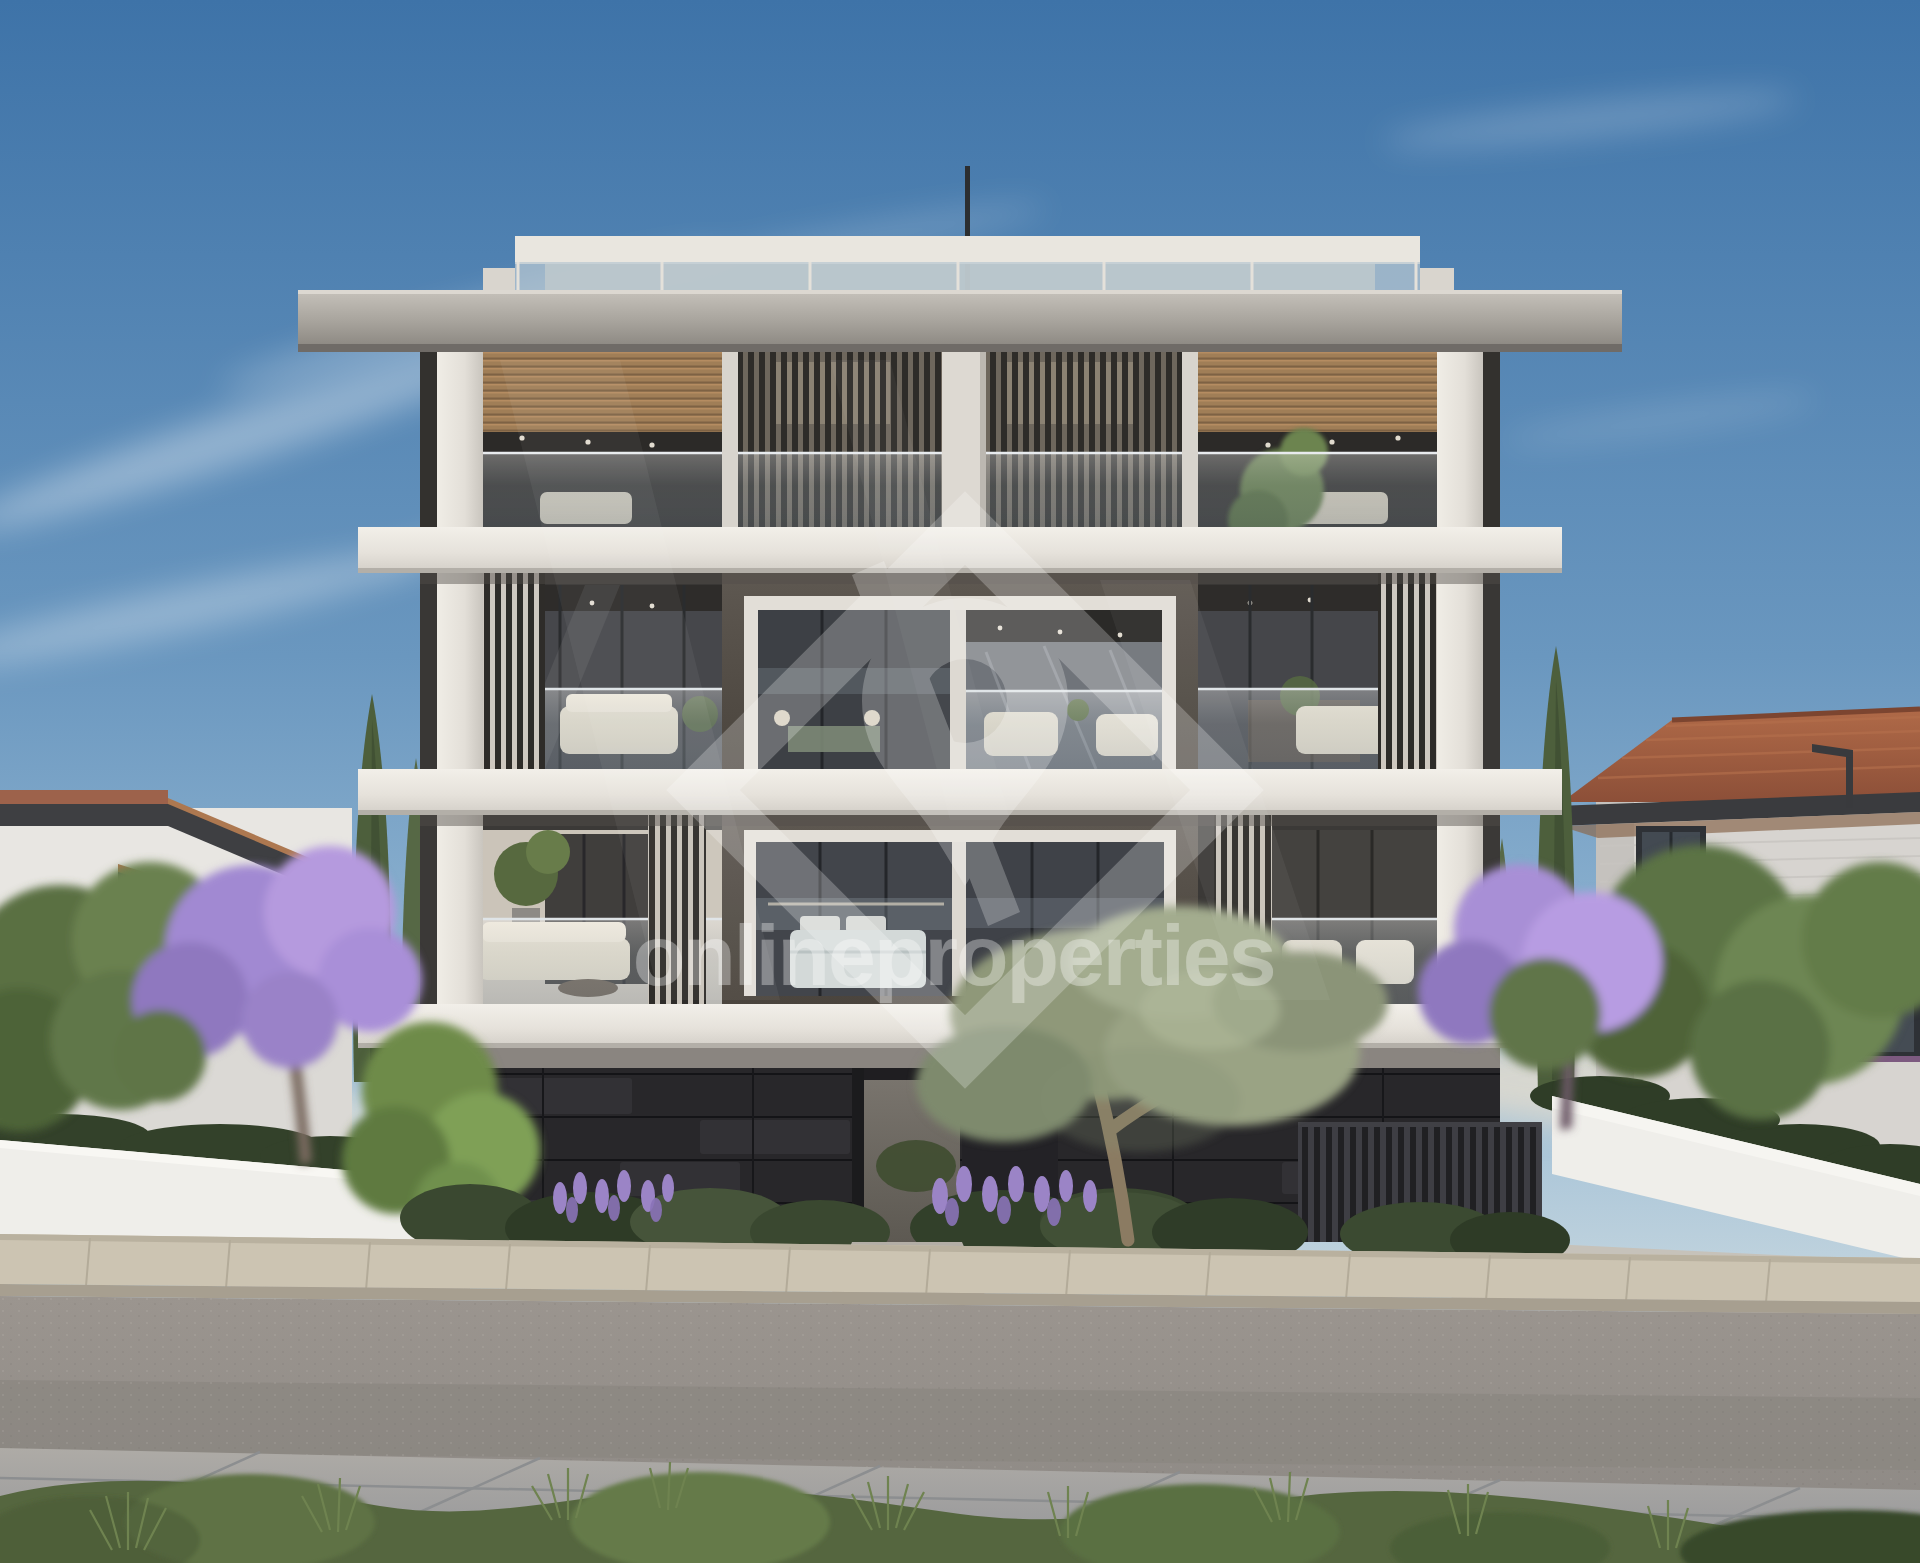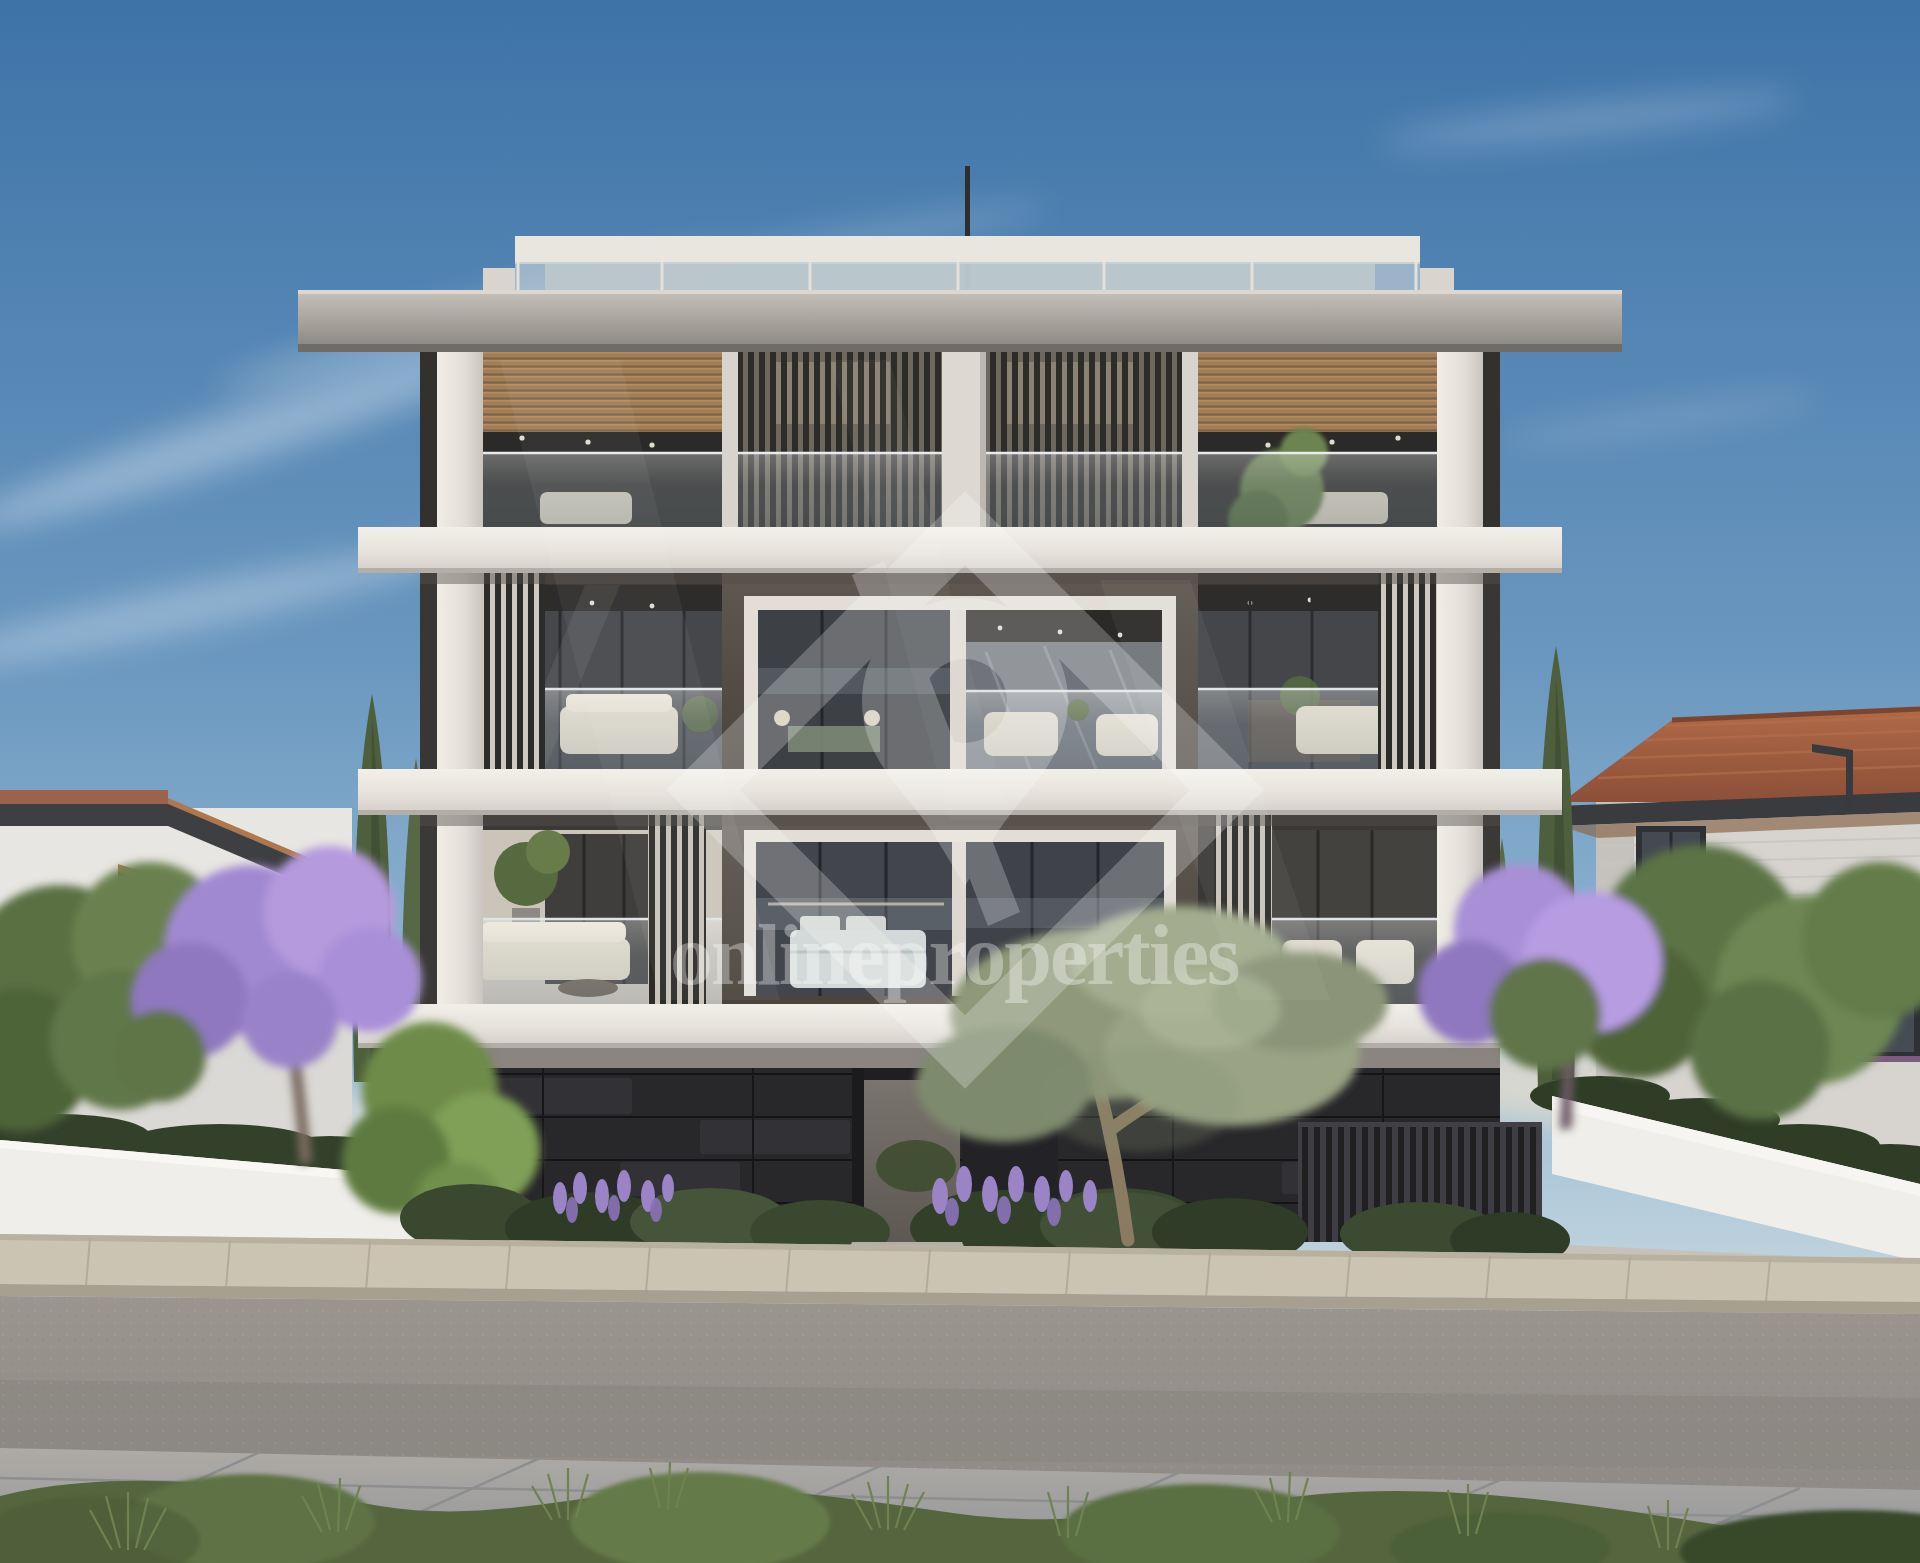--- a/index.html
+++ b/index.html
@@ -1,17 +1,17 @@
 <!DOCTYPE html>
 <html style="--sky-top: #3e73a8; --sky-mid: #6f9cc2; --sky-low: #a6c4da; --sky-horizon: #dde5e6; --concrete: #e9e6df; --concrete-shade: #cfccc5; --roof-slab: #a8a49d; --wood-soffit: #a07e57; --louver: #2e2c29; --interior-dark: #33312e; --glass-dark: #44474c; --bronze-frame: #57514b; --white-frame: #e2ded7; --base-charcoal: #28272a; --fence-dark: #202023; --entry-path: #b3aea6; --sidewalk-far: #ccc4b2; --curb: #a79f90; --road: #949089; --pavement-near: #a3a4a3; --grass: #55663f; --bush: #3a4830; --lavender: #9b84c6; --olive-foliage: #8f9879; --jacaranda: #a88fd6; --tree-green: #5c7344; --cypress: #4d5f3c; --roof-tile: #a05c40; --house-left-wall: #e8e6e2; --house-right-wall: #d7d4d0; --eave-dark: #3a3b3e; --boundary-wall: #efeeea; --cream-sofa: #e0d8c6; --watermark-color: #ffffff;"><head>
 <meta charset="utf-8">
 <style>
   html,body{margin:0;padding:0;background:#222;}
   #stage{position:relative;width:1920px;height:1563px;overflow:hidden;background:#0c4a6e;
-         font-family:Liberation Serif, serif;}
+         font-family:Liberation Sans, sans-serif;}
   #stage svg{position:absolute;left:0;top:0;width:1920px;height:1563px;display:block;}
   .wm-text{
     position:absolute;top:912px;left:50%;transform:translateX(-51%);
     font-size:86px;font-weight:bold;letter-spacing:-2px;line-height:1;
     color:var(--watermark-color, rgba(255,255,255,.33));
     opacity:.34;color:#fff;white-space:nowrap;pointer-events:none;
     text-shadow:0 0 2px rgba(255,255,255,.15);
   }
 </style>
 </head>

